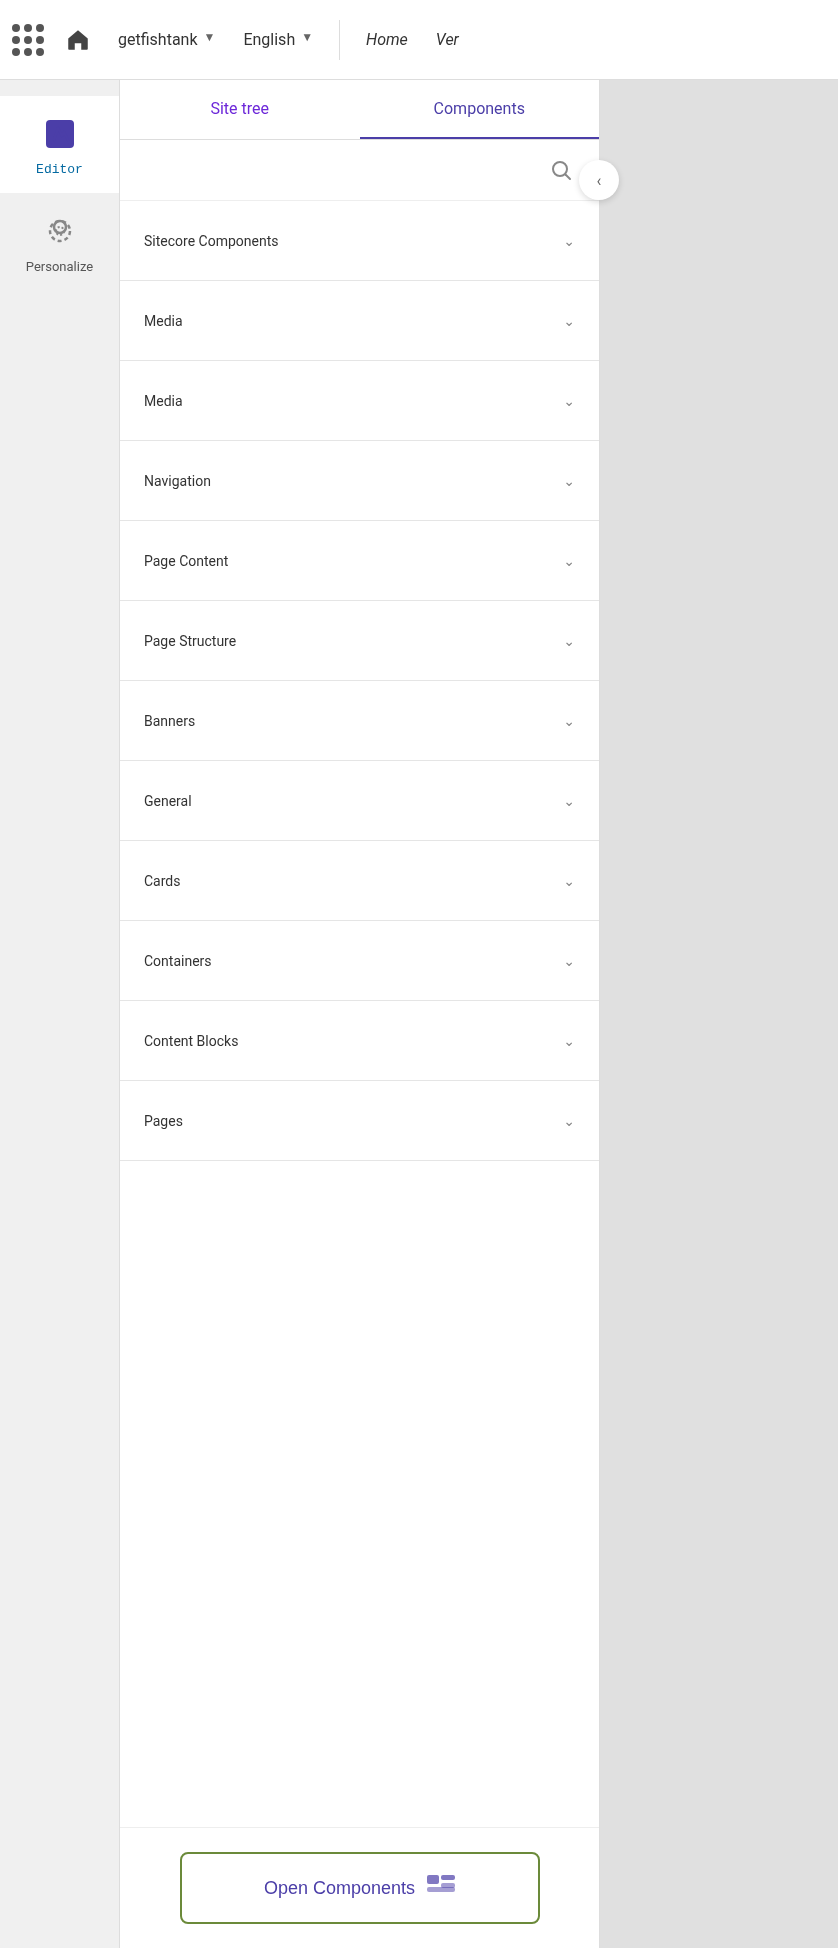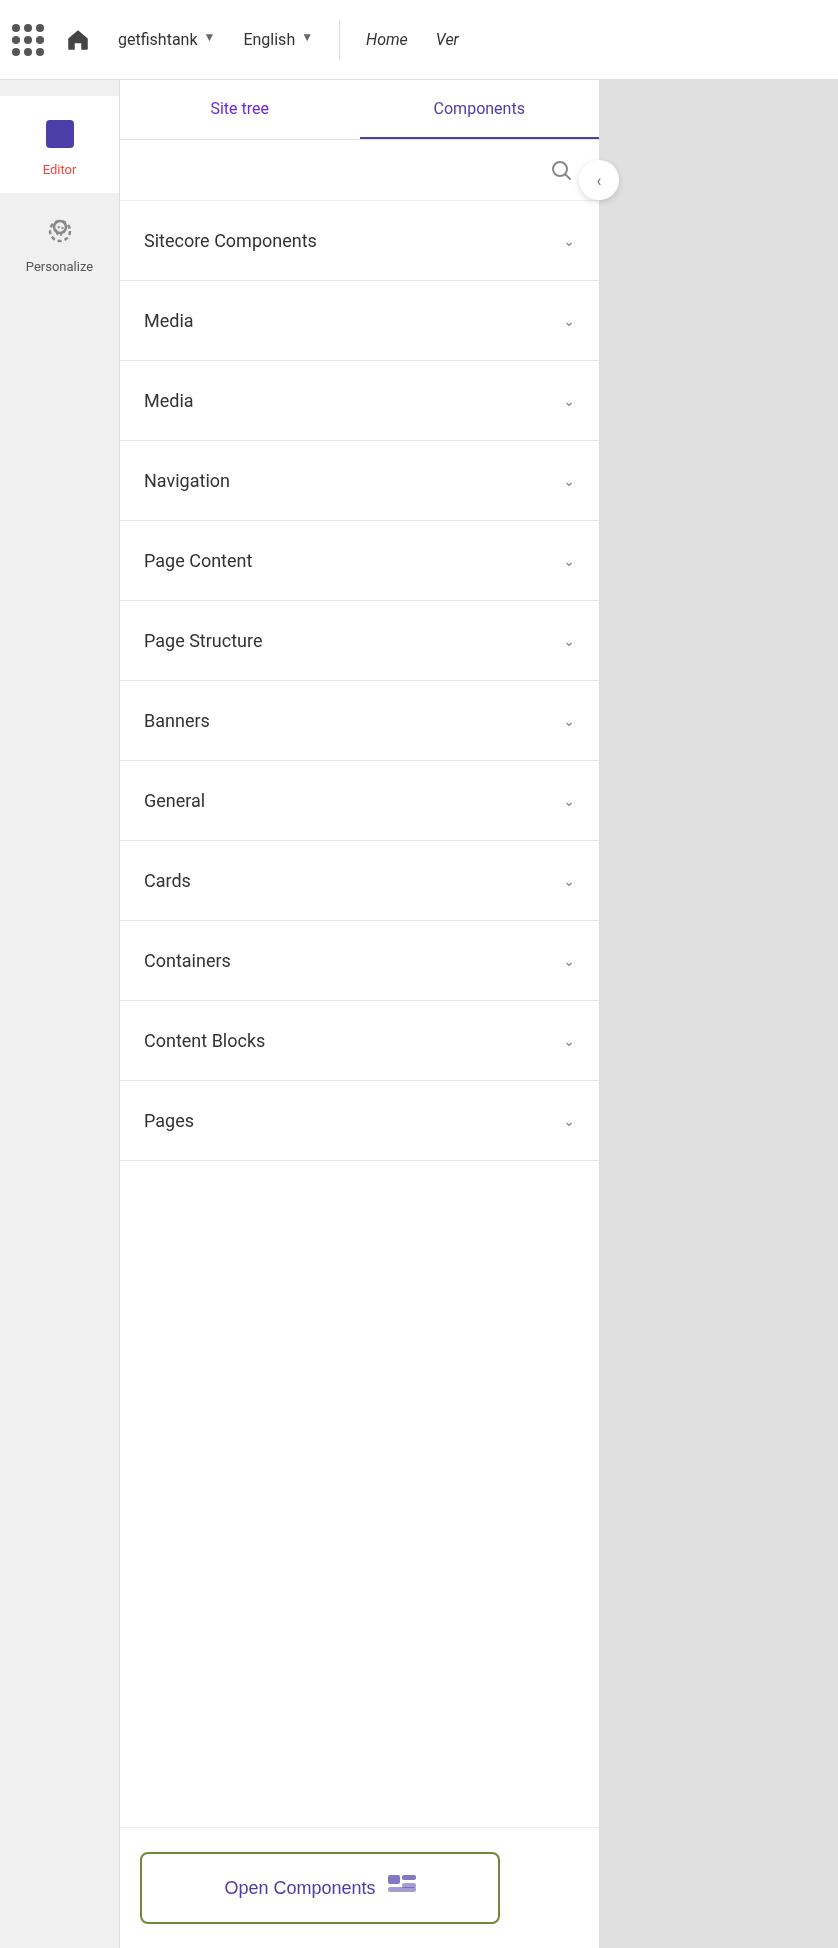--- a/index.html
+++ b/index.html
@@ -113,21 +113,22 @@
     .sidebar-icon svg {
       width: 36px;
       height: 36px;
     }
     .sidebar-label {
       font-size: 13px;
       color: #555;
       text-align: center;
     }
     .sidebar-item.active .sidebar-label {
-      color: #ef4444;
+      color: #0369a1;
+      font-family: Liberation Mono, monospace;
     }
     .sidebar-item.active .sidebar-icon svg path,
     .sidebar-item.active .sidebar-icon svg rect {
       fill: #4b3ea8;
     }
 
     
     .panel {
       width: 480px;
       background: #ffffff;
@@ -187,36 +188,36 @@
     .component-item {
       display: flex;
       align-items: center;
       justify-content: space-between;
       padding: 0 24px;
       height: 80px;
       border-bottom: 1px solid #e5e5e5;
       cursor: pointer;
     }
     .component-item-label {
-      font-size: 18px;
+      font-size: 14px;
       color: #333;
       font-weight: 400;
     }
     .chevron-down {
       color: #888;
       font-size: 14px;
     }
 
     
     .panel-footer {
       padding: 24px 20px;
       background: #fff;
       border-top: 1px solid #eee;
       display: flex;
-      justify-content: flex-start;
+      justify-content: center;
       flex-shrink: 0;
     }
     .open-components-btn {
       width: 360px;
       height: 72px;
       border: 2px solid #6b8a3a;
       border-radius: 8px;
       background: #fff;
       display: flex;
       align-items: center;

